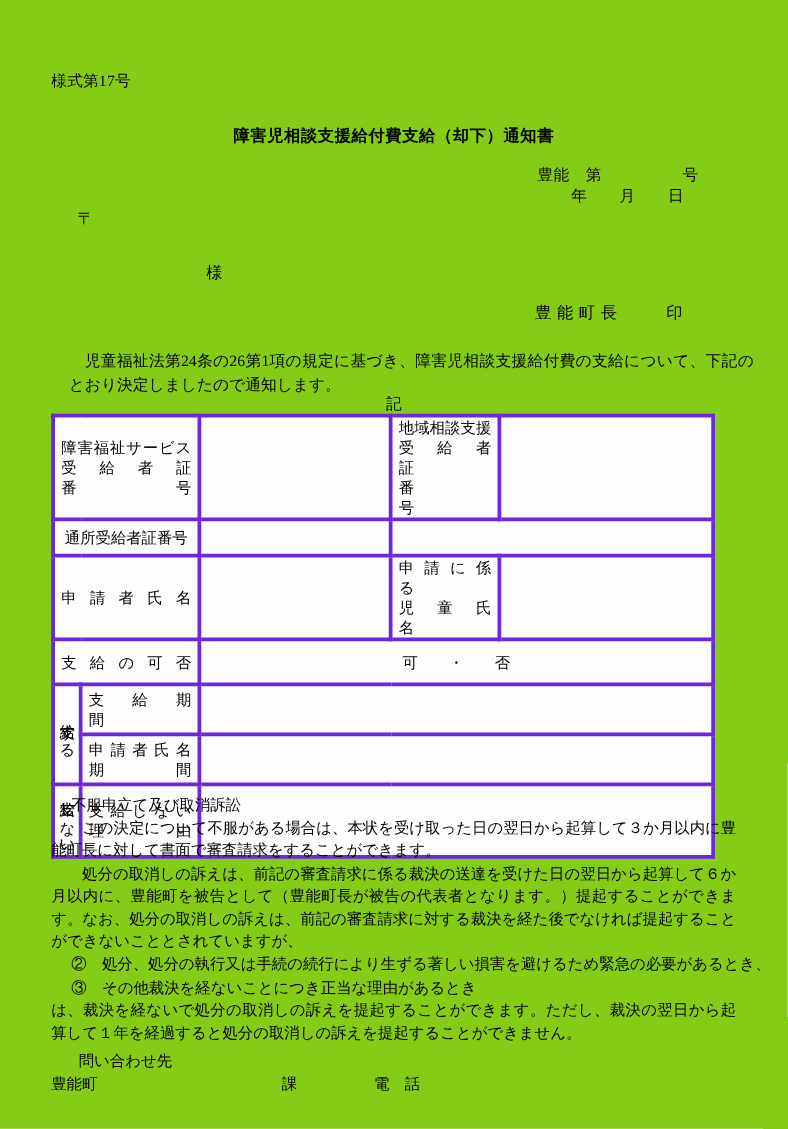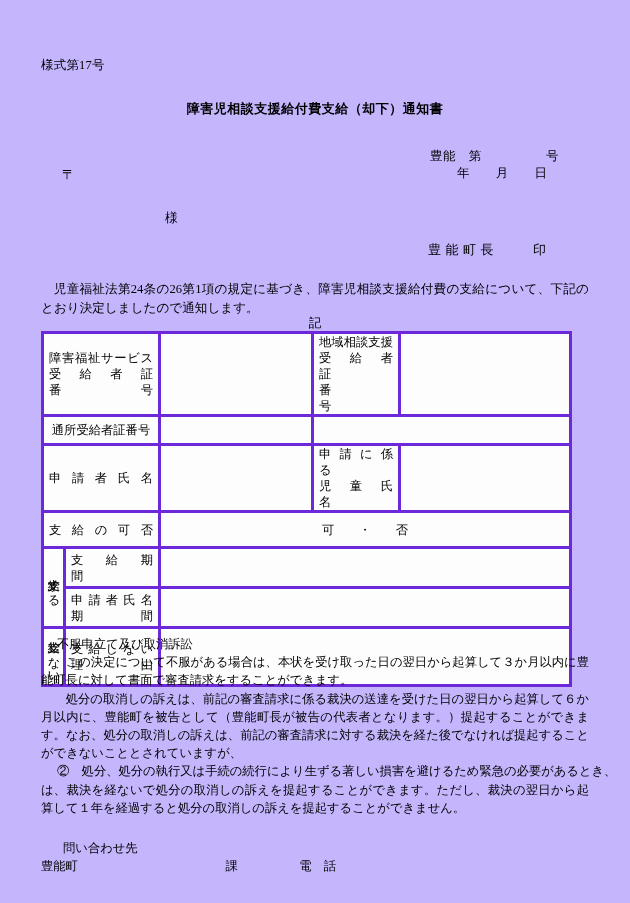--- a/index.html
+++ b/index.html
@@ -11,21 +11,21 @@
     width: 630px;
     height: 903px;
     position: relative;
     font-family: "Liberation Serif", "DejaVu Serif", serif;
     color: #000000;
     overflow: hidden;
   }
   .page {
     position: absolute;
     inset: 0;
-    background: #c4b5fd;
+    background: #84cc16;
   }
 
   
   .abs { position: absolute; white-space: pre; }
   .form-no {
     left: 41px; top: 57px;
     font-size: 12.5px;
     letter-spacing: 0.2px;
   }
   .doc-title {
@@ -33,21 +33,21 @@
     text-align: center;
     font-size: 13px;
     font-weight: bold;
     letter-spacing: 0.5px;
     white-space: pre;
   }
 
   
   .numblock {
     position: absolute;
-    left: 430px; top: 148px;
+    left: 430px; top: 132px;
     font-size: 12.5px;
     line-height: 17px;
   }
   .numblock .row { display: block; white-space: pre; }
   .numblock .r1 { letter-spacing: 0.4px; }
   .numblock .r2 { padding-left: 27px; letter-spacing: 0.4px; }
 
   .postal {
     left: 62px; top: 166px;
     font-size: 13px;
@@ -58,21 +58,21 @@
   }
   .issuer {
     left: 428px; top: 241px;
     font-size: 13px;
     letter-spacing: 4.5px;
   }
 
   
   .lead {
     position: absolute;
-    left: 41px; top: 280px;
+    left: 55px; top: 280px;
     width: 548px;
     font-size: 12.6px;
     line-height: 19px;
     text-align: justify;
     white-space: pre-wrap;
   }
   .ki {
     left: 0; right: 0; top: 315px;
     text-align: center;
     font-size: 12.6px;
@@ -160,21 +160,20 @@
     margin-left: 16px;
     white-space: pre;
   }
 
   
   .contact {
     position: absolute;
     left: 41px; top: 840px;
     font-size: 12.3px;
     line-height: 18px;
-    font-family: Liberation Mono, monospace;
   }
   .contact .c1 { margin-left: 22px; white-space: pre; }
   .contact .c2 { white-space: pre; }
 </style>
 </head>
 <body>
 
 <div class="page">
 
   <div class="abs form-no">様式第17号</div>
@@ -315,20 +314,21 @@
       <td colspan="3"></td>
     </tr>
   </tbody>
     </table>
 
   <div class="notice">
     <p class="head">不服申立て及び取消訴訟</p>
     <p>　　この決定について不服がある場合は、本状を受け取った日の翌日から起算して３か月以内に豊能町長に対して書面で審査請求をすることができます。</p>
     <p>　　処分の取消しの訴えは、前記の審査請求に係る裁決の送達を受けた日の翌日から起算して６か月以内に、豊能町を被告として（豊能町長が被告の代表者となります。）提起することができます。なお、処分の取消しの訴えは、前記の審査請求に対する裁決を経た後でなければ提起することができないこととされていますが、</p>
     <p class="item">②　処分、処分の執行又は手続の続行により生ずる著しい損害を避けるため緊急の必要があるとき、</p>
+    <p class="item">③　その他裁決を経ないことにつき正当な理由があるとき</p>
     <p>は、裁決を経ないで処分の取消しの訴えを提起することができます。ただし、裁決の翌日から起算して１年を経過すると処分の取消しの訴えを提起することができません。</p>
   </div>
 
   <div class="contact">
     <div class="c1">問い合わせ先</div>
     <div class="c2">豊能町　　　　　　　　　　　　課　　　　　電　話</div>
   </div>
 
 </div>
 

